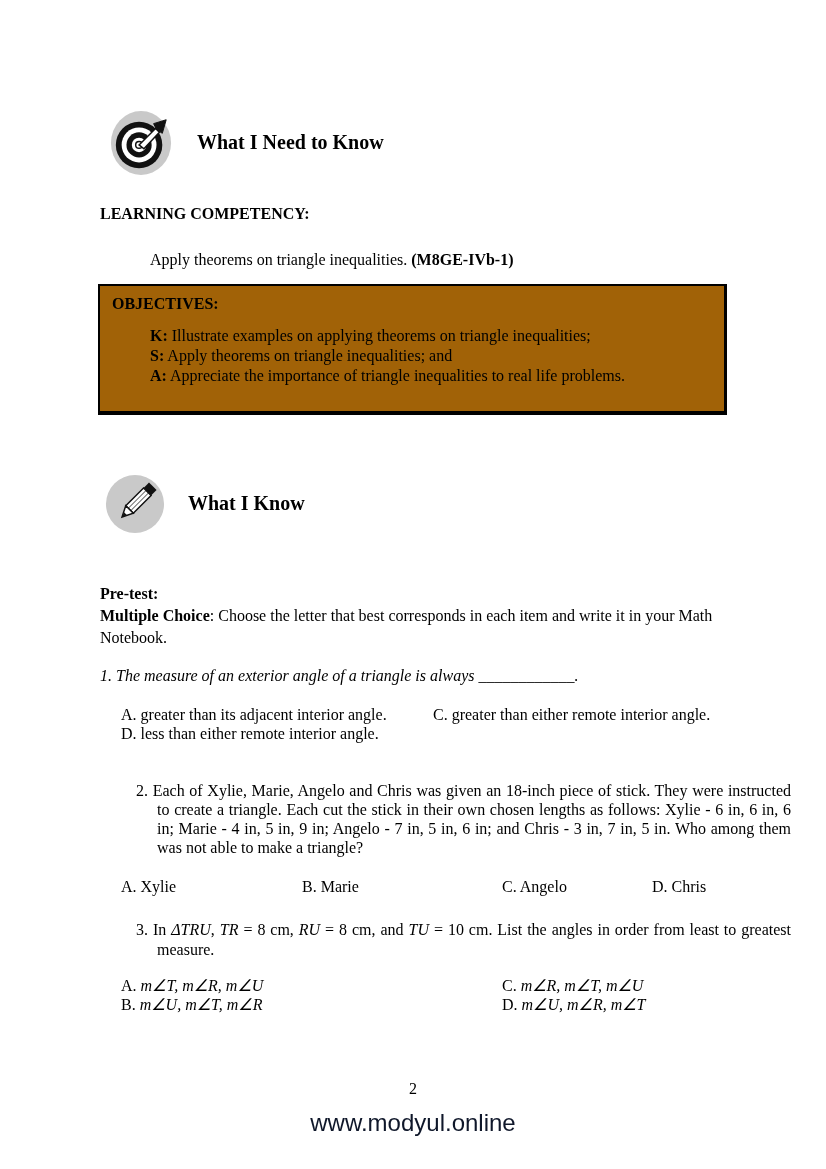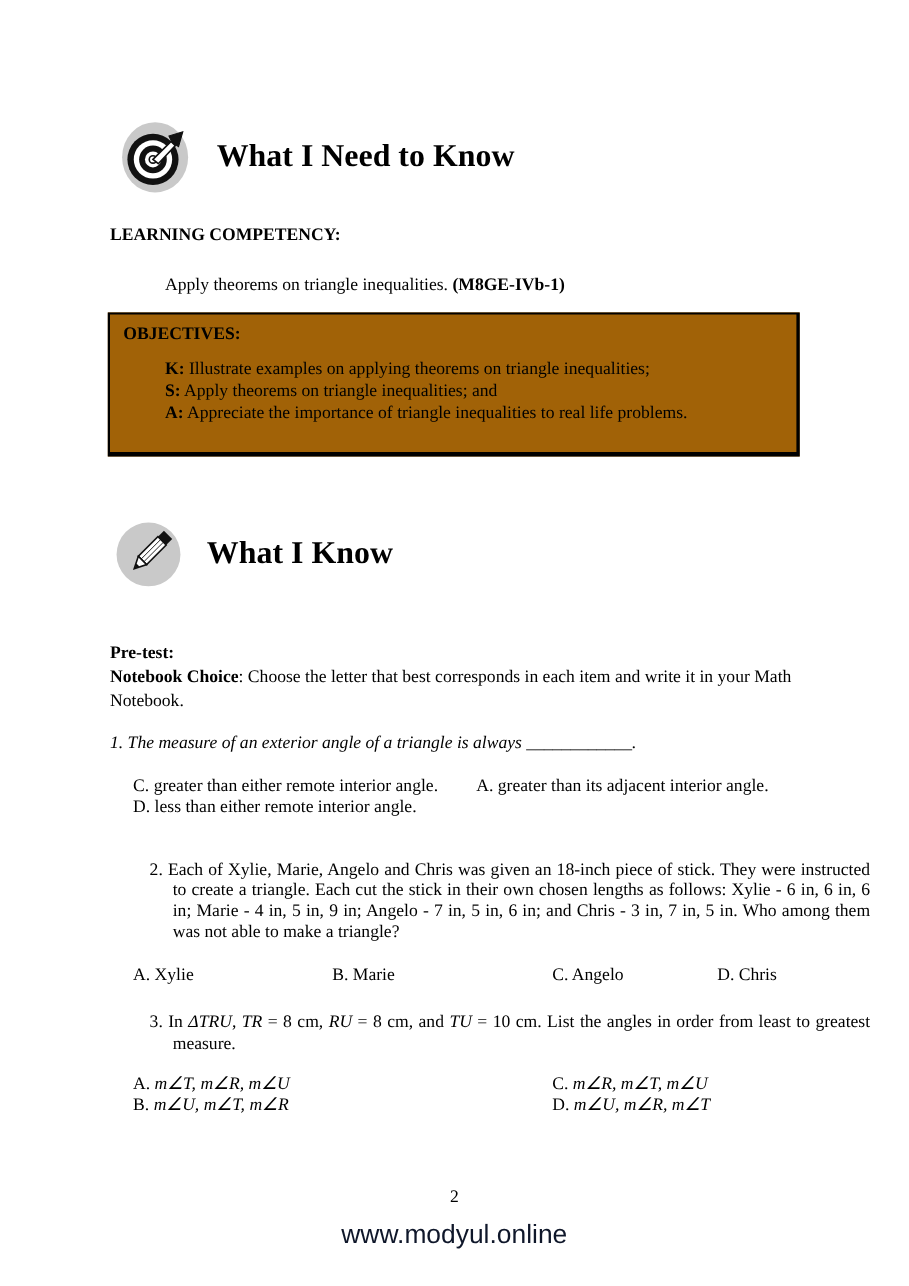--- a/index.html
+++ b/index.html
@@ -6,21 +6,21 @@
   .page {
     position:relative; width:826px; height:1169px; margin:0 auto;
     background:#fff; color:#000;
     font-family:"Liberation Serif", serif; font-size:16px; line-height:19px;
     overflow:hidden;
   }
   .abs { position:absolute; }
   .b  { font-weight:bold; }
   .it { font-style:italic; }
 
-  .banner-title { font-size:29px; font-weight:bold; line-height:26px; white-space:nowrap; }
+  .banner-title { font-size:20px; font-weight:bold; line-height:26px; white-space:nowrap; }
 
   .objectives-box {
     border:2px solid #000; border-right-width:3px; border-bottom-width:4px;
     background:#a16207;
   }
   .obj-items { line-height:20px; }
 
   .pretest-head { line-height:22px; }
   .instruction  { line-height:22px; }
 
@@ -84,28 +84,28 @@
         <polygon points="26.5,39 37.5,39 32,50" fill="#fff" stroke="#111" stroke-width="1.5"></polygon>
         <polygon points="30,45 34,45 32,50" fill="#111"></polygon>
       </g>
     </svg>
   </div>
   <div class="abs banner-title" style="left:188px; top:490px;">What I Know</div>
 
   <div class="abs" style="left:100px; top:583px; width:634px;">
     <div class="b pretest-head">Pre-test:</div>
     <div class="instruction">
-      <span class="b">Notebook Choice</span><span>: Choose the letter that best corresponds in each item and write it in your Math Notebook.</span>
+      <span class="b">Multiple Choice</span><span>: Choose the letter that best corresponds in each item and write it in your Math Notebook.</span>
     </div>
   </div>
 
   <div class="abs q-text" style="left:100px; top:666px; width:634px;font-style:italic;">1. The measure of an exterior angle of a triangle is always ____________.</div>
   <div class="abs opt-grid-2" style="left:121px; top:705px; width:620px;">
+    <div>A. greater than its adjacent interior angle.</div>
     <div>C. greater than either remote interior angle.</div>
-    <div>A. greater than its adjacent interior angle.</div>
     <div>D. less than either remote interior angle.</div>
   </div>
 
   <div class="abs q-text q-just hang" style="left:100px; top:781px; width:634px;">2. Each of Xylie, Marie, Angelo and Chris was given an 18-inch piece of stick. They were instructed to create a triangle. Each cut the stick in their own chosen lengths as follows: Xylie - 6 in, 6 in, 6 in; Marie - 4 in, 5 in, 9 in; Angelo - 7 in, 5 in, 6 in; and Chris - 3 in, 7 in, 5 in. Who among them was not able to make a triangle?</div>
   <div class="abs opt-grid-4" style="left:121px; top:877px; width:640px;">
     <div>A. Xylie</div>
     <div>B. Marie</div>
     <div>C. Angelo</div>
     <div>D. Chris</div>
   </div>

